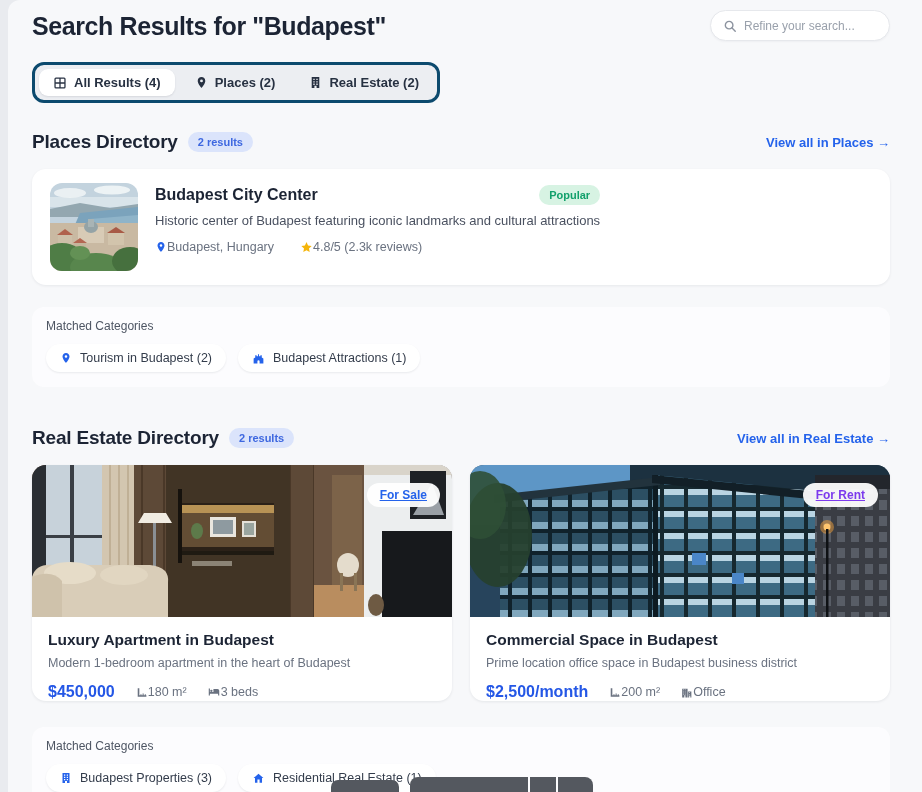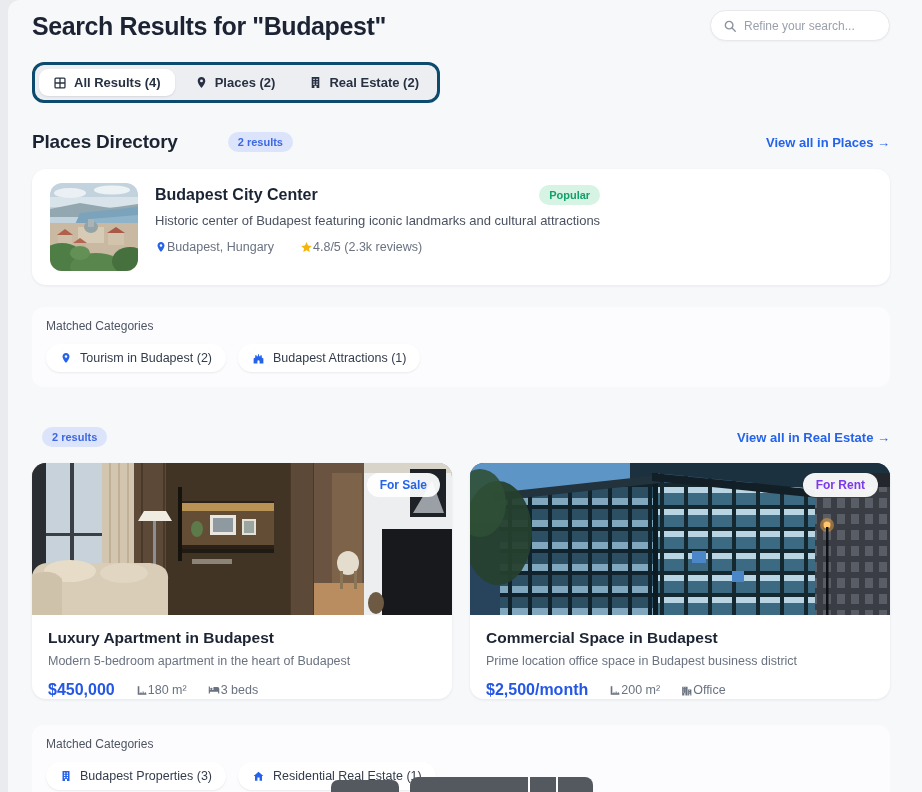--- a/index.html
+++ b/index.html
@@ -40,21 +40,21 @@
   .tab {
     display: flex; align-items: center; gap: 7px;
     padding: 6px 14px; border-radius: 9px; cursor: pointer;
     font-size: 13px; font-weight: 700; color: #273142; white-space: nowrap;
   }
   .tab.active { background: #ffffff; box-shadow: 0 1px 2px rgba(16,24,40,0.10); }
   .tab svg { display: block; }
   
   .section-places { margin-top: 28px; }
   .section-realestate { margin-top: 40px; }
-  .section-head { display: flex; align-items: center; gap: 40px; }
+  .section-head { display: flex; align-items: center; }
   .section-title { font-size: 19px; font-weight: 800; color: #1c2434; letter-spacing: -0.2px; }
   .count-badge {
     margin-left: 10px; background: #dbe4fb; color: #3e68e0;
     font-size: 11px; font-weight: 700; padding: 4px 10px; border-radius: 10px;
   }
   .view-all {
     margin-left: auto; color: #2563eb; font-size: 13px; font-weight: 700;
     text-decoration: none; cursor: pointer;
   }
   
@@ -91,23 +91,23 @@
   .cat-pill svg { color: #2563eb; }
   
   .re-grid { margin-top: 16px; display: grid; grid-template-columns: 1fr 1fr; gap: 18px; }
   .re-card {
     background: #ffffff; border-radius: 14px; overflow: hidden;
     box-shadow: 0 1px 3px rgba(16,24,40,0.08);
   }
   .re-image { position: relative; height: 152px; overflow: hidden; }
   .re-image svg { display: block; width: 100%; height: 100%; }
   .status-badge {
-    position: absolute; top: 10px; right: 12px;
+    position: absolute; top: 18px; right: 12px;
     background: rgba(255,255,255,0.94); border-radius: 14px;
-    padding: 5px 13px; font-size: 12px; font-weight: 700;
+    padding: 5px 13px; font-size: 12px; font-weight: 700; text-decoration: underline;
   }
   .status-sale { color: #2563eb; }
   .status-rent { color: #7c3aed; }
   .re-body { padding: 14px 16px 0; }
   .re-title { font-size: 15.5px; font-weight: 800; color: #1c2434; }
   .re-desc { margin-top: 7px; font-size: 12.5px; color: #6a7280; }
   .re-meta-row { margin-top: 13px; display: flex; align-items: center; gap: 20px; }
   .re-price { font-size: 16px; font-weight: 800; color: #2457e6; }
   
   .bottom-shapes { position: absolute; left: 0; bottom: 0; width: 922px; height: 18px; pointer-events: none; }
@@ -230,20 +230,21 @@
           </svg>
           <span>Budapest Attractions (1)</span>
         </div>
       </div>
     </div>
   </div>
 
   
   <div class="section-realestate">
     <div class="section-head">
+      <span class="section-title">Real Estate Directory</span>
       <span class="count-badge">2 results</span>
       <a class="view-all">View all in Real Estate →</a>
     </div>
 
     <div class="re-grid">
 
       <div class="re-card">
         <div class="re-image">
           <svg viewBox="0 0 420 152" preserveAspectRatio="none">
             <rect width="420" height="152" fill="#5d4937"></rect>
@@ -293,21 +294,21 @@
             <ellipse cx="108" cy="116" rx="14" ry="12" fill="#4c6b3e"></ellipse>
             <path d="M0 152 L0 112 Q4 98 22 100 L118 100 Q138 102 136 118 L136 152 Z" fill="#d9cdb8"></path>
             <ellipse cx="38" cy="108" rx="26" ry="11" fill="#e6dcc8"></ellipse>
             <ellipse cx="92" cy="110" rx="24" ry="10" fill="#e1d6c1"></ellipse>
             <path d="M0 112 Q20 104 30 116 L30 152 L0 152 Z" fill="#cfc2ab"></path>
           </svg>
           <span class="status-badge status-sale">For Sale</span>
         </div>
         <div class="re-body">
           <div class="re-title">Luxury Apartment in Budapest</div>
-          <div class="re-desc">Modern 5-bedroom apartment in the heart of Budapest</div>
+          <div class="re-desc">Modern 1-bedroom apartment in the heart of Budapest</div>
           <div class="re-meta-row">
             <span class="re-price">$450,000</span>
             <span class="meta-item">
               <svg width="13" height="13" viewBox="0 0 24 24" fill="#6a7280">
                 <path d="M5 4h3v13h13v3H5V4zm5 13v-2h2v2h-2zm4 0v-3h2v3h-2zm4 0v-2h2v2h-2zM8 7H6V5h2v2zm0 4H6V9h2v2zm0 4H6v-2h2v2z"></path>
               </svg>
               <span>180 m²</span>
             </span>
             <span class="meta-item">
               <svg width="14" height="14" viewBox="0 0 24 24" fill="#6a7280">

